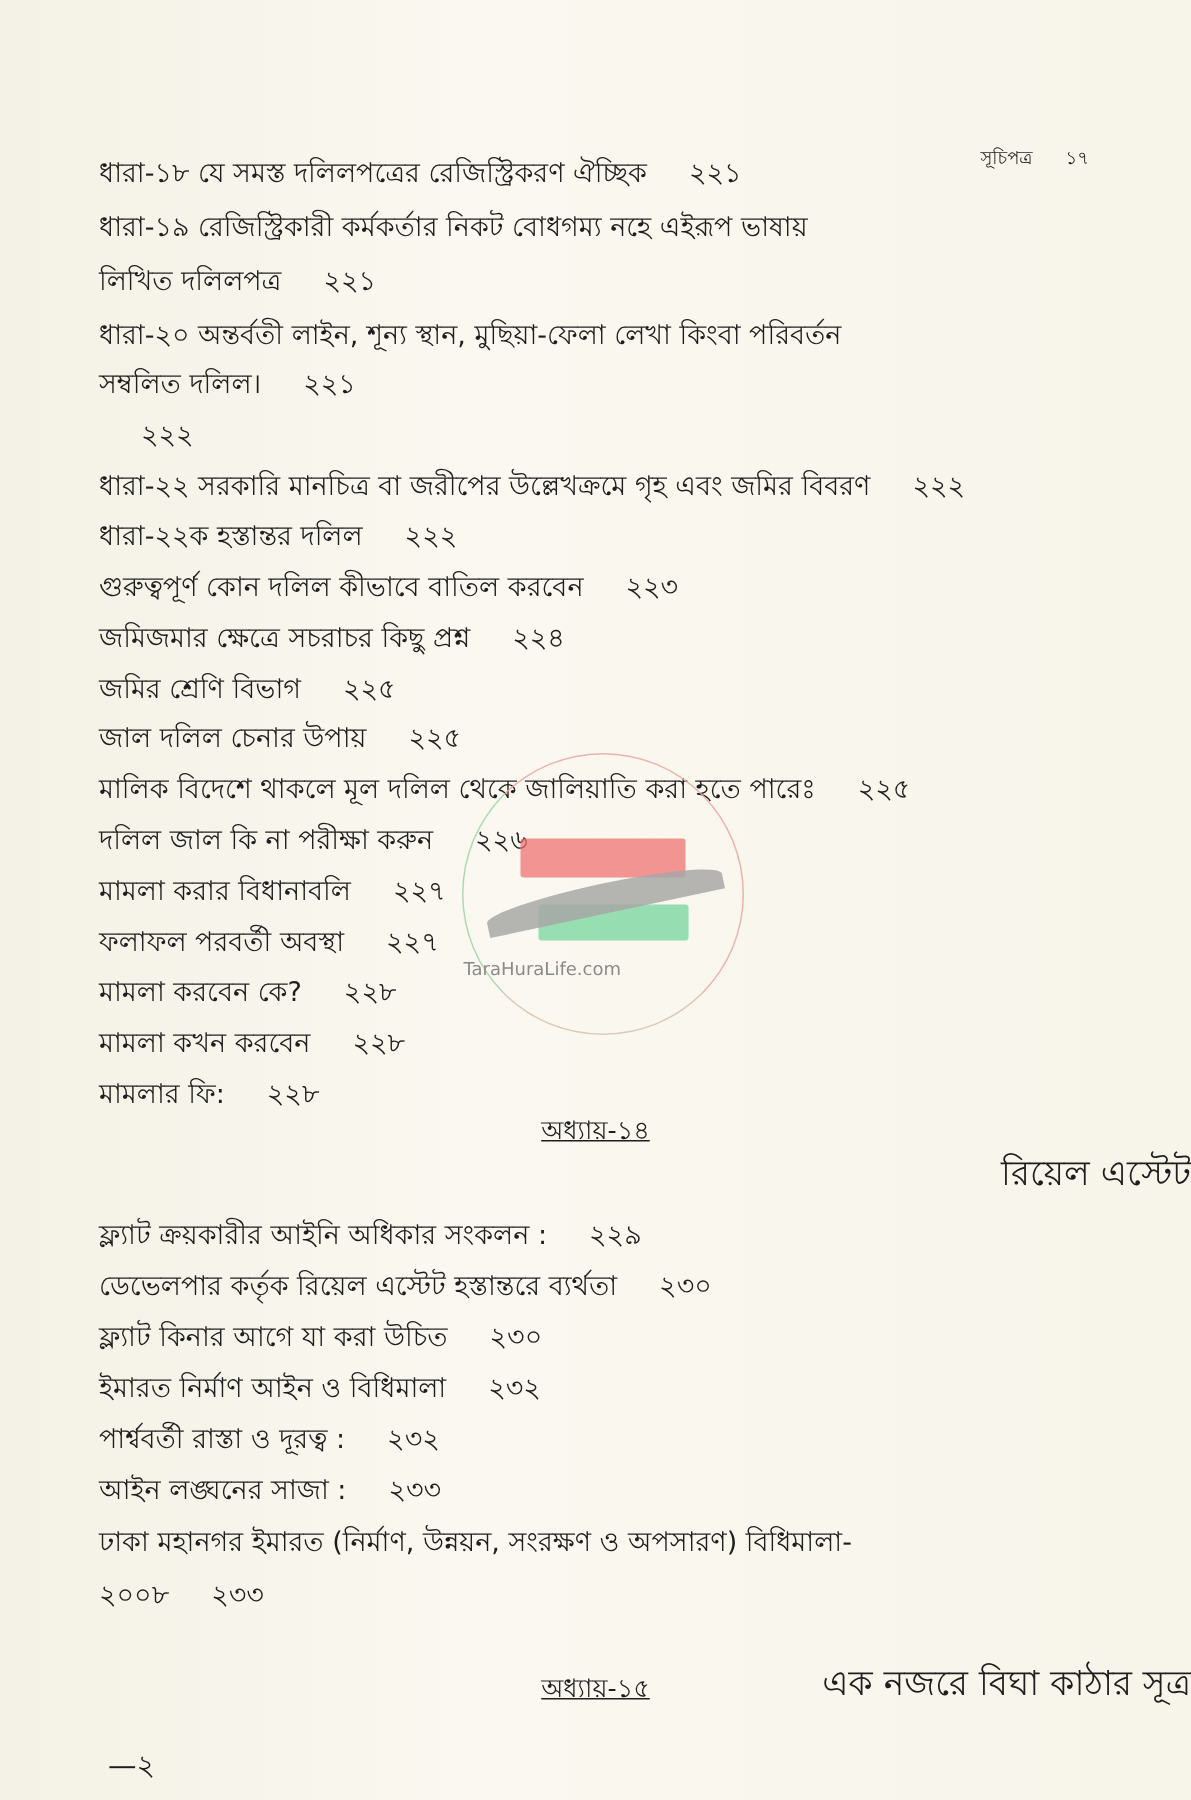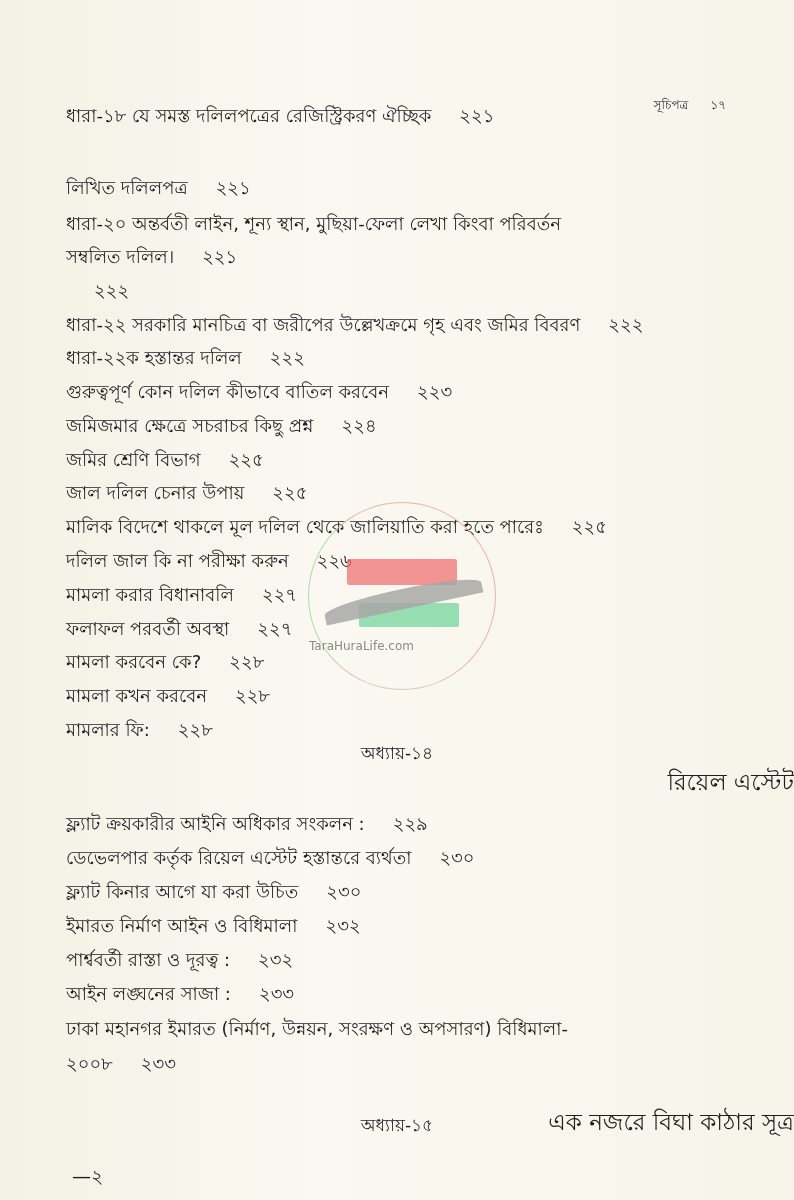--- a/index.html
+++ b/index.html
@@ -9,21 +9,21 @@
     font-family:"DejaVu Sans", sans-serif;
     color:#1e1e1e;
     position:relative;
   }
   .page { position:absolute; left:0; top:0; width:794px; height:1200px;
     background: linear-gradient(90deg, #f4f1e6 0%, #faf8f0 40%, #f7f4ea 100%); }
   .header { position:absolute; top:70px; right:68px; font-size:12px; display:flex; gap:22px;margin-top:26px; }
   .row { position:absolute; left:66px; right:84px; font-size:18px; display:flex; justify-content:flex-start; align-items:baseline; line-height:24px; }
   .row .t { white-space:nowrap; }
   .row .p { white-space:nowrap;margin-left:28px; }
-  .chap { position:absolute; left:0; width:794px; text-align:center; font-size:17px; }
+  .chap { position:absolute; left:0; width:794px; text-align:center; font-size:17px;text-decoration:underline; }
   .chap-title { position:absolute; left:0; width:794px; text-align:right; font-size:23px; }
   .footer { position:absolute; left:72px; top:1162px; font-size:19px; }
   .watermark { position:absolute; left:308px; top:502px; width:186px; height:186px; border-radius:50%;
     border:1.5px solid #e8a8a0; border-left-color:#9ed6a8; border-bottom-color:#d8c0b0; opacity:0.85; }
   .wm-top { position:absolute; left:38px; top:56px; width:110px; height:26px; background:#ef6f6f; opacity:0.85; border-radius:2px; }
   .wm-swoosh { position:absolute; left:14px; top:86px; width:160px; height:20px; background:#9a9a9a; border-radius:60% 60% 0 0; transform:rotate(-12deg); opacity:0.85; }
   .wm-bot { position:absolute; left:50px; top:100px; width:100px; height:24px; background:#5fd08f; opacity:0.75; border-radius:2px; }
   .wm-text { position:absolute; left:0; width:186px; top:136px; font-size:12px; color:#777; font-family:"DejaVu Sans", sans-serif; }
 </style>
 </head>
@@ -32,20 +32,24 @@
 <div class="page">
 
   <div class="header">
     <span>সূচিপত্র</span>
     <span>১৭</span>
   </div>
 
   <div class="row" style="top:104px">
       <span class="t">ধারা-১৮ যে সমস্ত দলিলপত্রের রেজিস্ট্রিকরণ ঐচ্ছিক</span>
       <span class="p">২২১</span>
+    </div>
+  <div class="row" style="top:140px">
+      <span class="t">ধারা-১৯ রেজিস্ট্রিকারী কর্মকর্তার নিকট বোধগম্য নহে এইরূপ ভাষায়</span>
+      <span class="p"></span>
     </div>
   <div class="row" style="top:176px">
       <span class="t">লিখিত দলিলপত্র</span>
       <span class="p">২২১</span>
     </div>
   <div class="row" style="top:212px">
       <span class="t">ধারা-২০ অন্তর্বতী লাইন, শূন্য স্থান, মুছিয়া-ফেলা লেখা কিংবা পরিবর্তন</span>
       <span class="p"></span>
     </div>
   <div class="row" style="top:245px">

